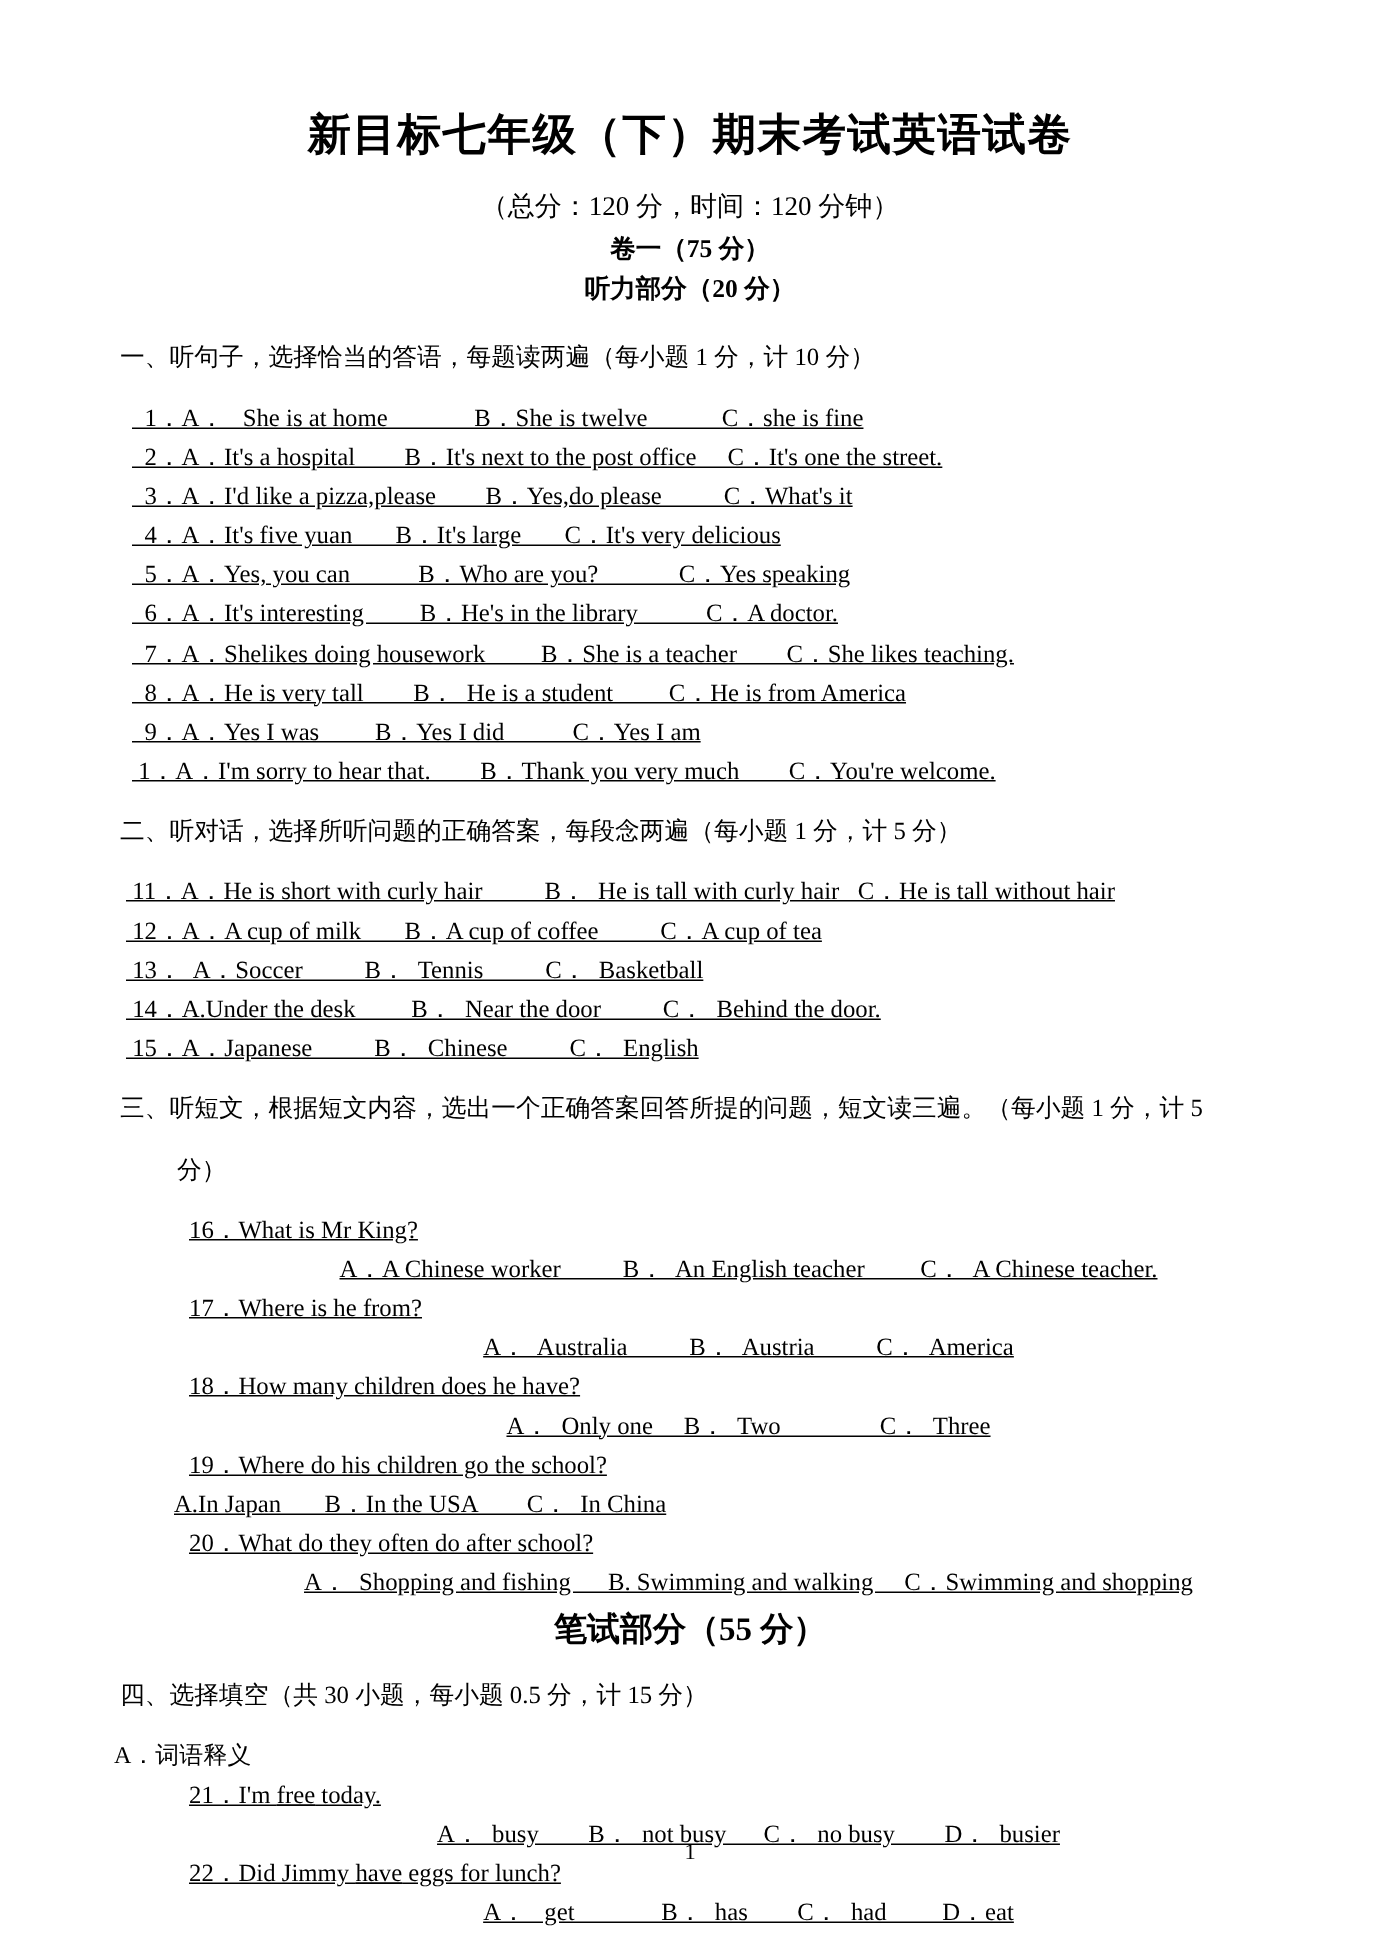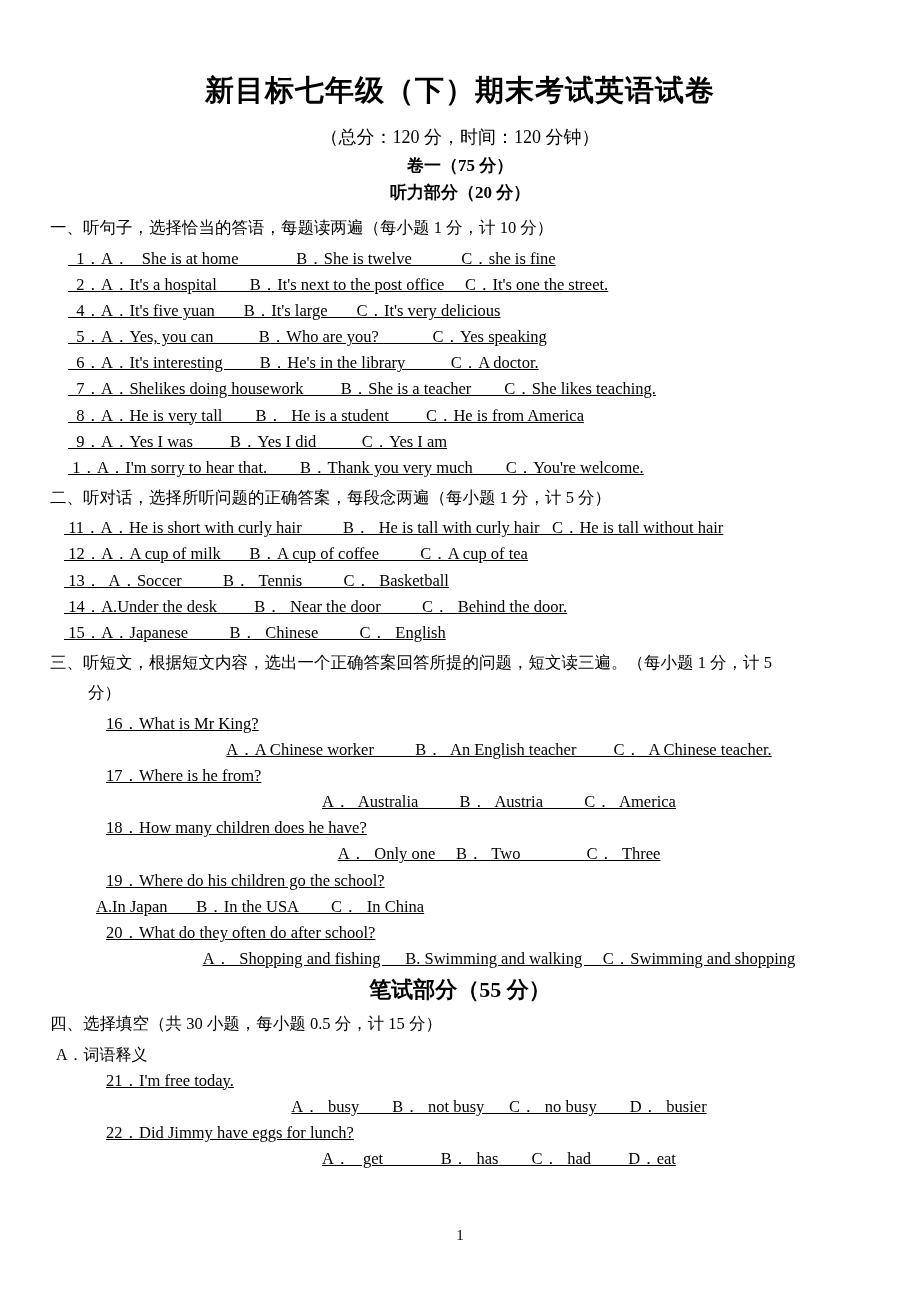--- a/index.html
+++ b/index.html
@@ -14,21 +14,21 @@
     position: relative;
     font-family: "Liberation Serif", "DejaVu Serif", serif;
     color: #000000;
     overflow: hidden;
   }
   .page {
     position: relative;
     width: 920px;
     height: 1300px;
     box-sizing: border-box;
-    padding: 0 46px;
+    padding: 0 66px;
   }
 
   
   .doc-title {
     text-align: center;
     font-size: 29px;
     font-weight: bold;
     letter-spacing: 1px;
     margin: 0;
     padding-top: 72px;
@@ -54,21 +54,21 @@
     font-size: 22px;
     font-weight: bold;
     margin: 0;
     line-height: 1.6;
   }
 
   
   .big-sec {
     font-size: 16.5px;
     line-height: 1.62;
-    margin: 4px;
+    margin: 14px;
     text-indent: 0;
   }
   .lettered {
     font-size: 16px;
     line-height: 1.62;
     margin: 0;
     padding-left: 10px;
   }
 
   .q-line {
@@ -103,20 +103,21 @@
 
   <h1 class="doc-title">新目标七年级（下）期末考试英语试卷</h1>
   <p class="subtitle">（总分：120 分，时间：120 分钟）</p>
   <p class="section-center">卷一（75 分）</p>
   <p class="section-center">听力部分（20 分）</p>
 
   <p class="big-sec" style="padding-top:6px;">一、听句子，选择恰当的答语，每题读两遍（每小题 1 分，计 10 分）</p>
 
   <p class="q-line ind1">  1．A．   She is at home              B．She is twelve            C．she is fine</p>
   <p class="q-line ind1">  2．A．It's a hospital        B．It's next to the post office     C．It's one the street.</p>
+  <p class="q-line ind1">  3．A．I'd like a pizza,please        B．Yes,do please          C．What's it</p>
   <p class="q-line ind1">  4．A．It's five yuan       B．It's large       C．It's very delicious</p>
   <p class="q-line ind1">  5．A．Yes, you can           B．Who are you?             C．Yes speaking</p>
   <p class="q-line ind1">  6．A．It's interesting         B．He's in the library           C．A doctor.</p>
   <p class="q-line ind1">  7．A．Shelikes doing housework         B．She is a teacher        C．She likes teaching.</p>
   <p class="q-line ind1">  8．A．He is very tall        B．  He is a student         C．He is from America</p>
   <p class="q-line ind1">  9．A．Yes I was         B．Yes I did           C．Yes I am</p>
   <p class="q-line ind1"> 1．A．I'm sorry to hear that.        B．Thank you very much        C．You're welcome.</p>
 
   <p class="big-sec">二、听对话，选择所听问题的正确答案，每段念两遍（每小题 1 分，计 5 分）</p>
 

